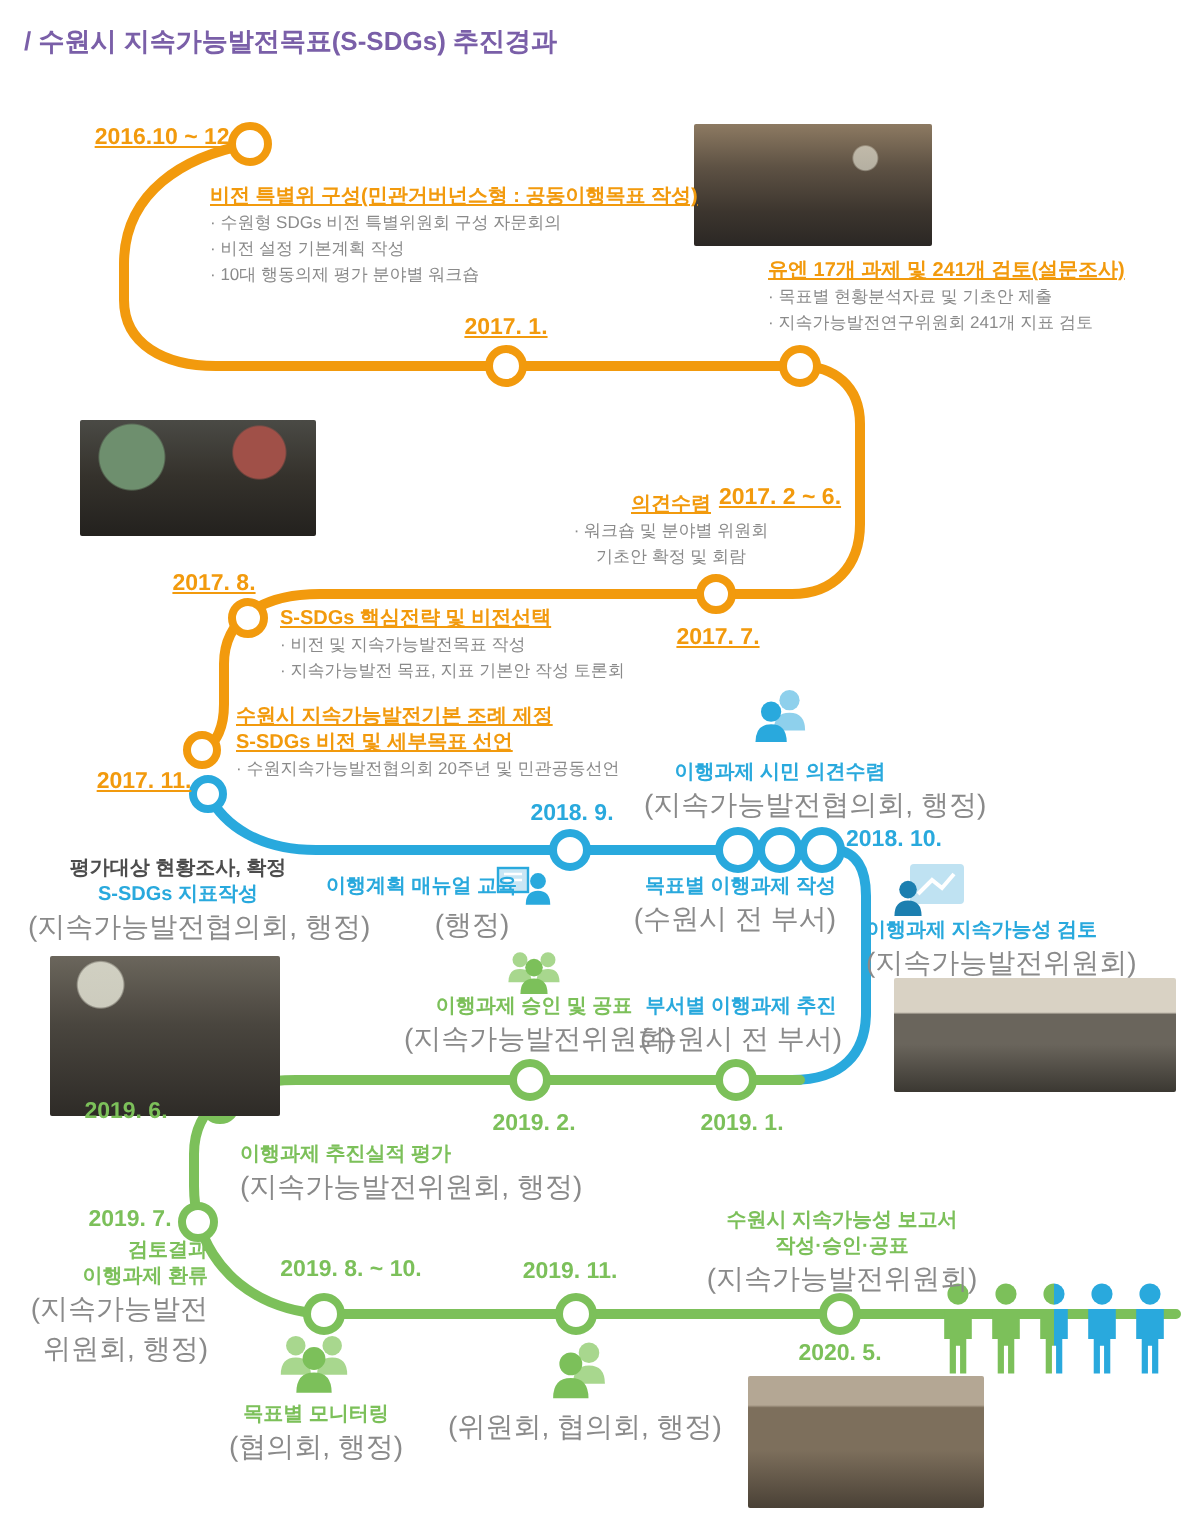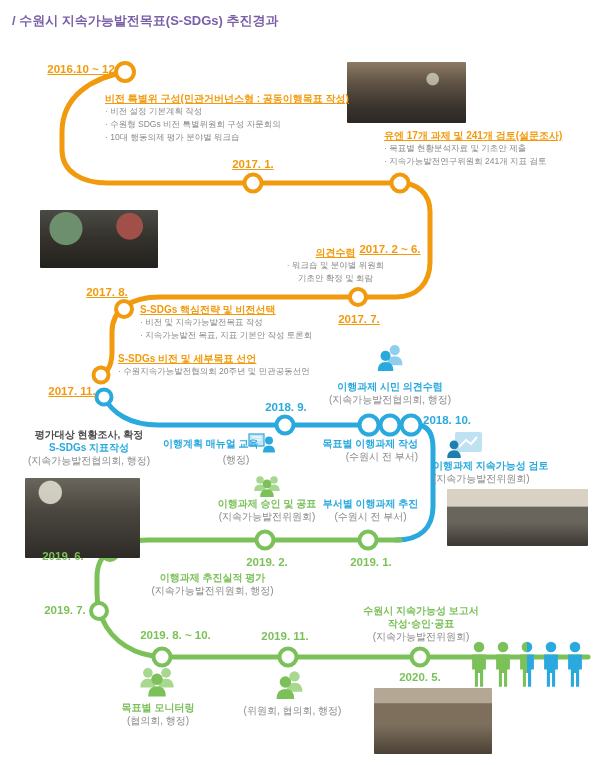--- a/index.html
+++ b/index.html
@@ -9,21 +9,21 @@
   html,body{margin:0;padding:0;background:#ffffff;}
   body{font-family:"Liberation Sans","DejaVu Sans",sans-serif;}
   .canvas{position:relative;width:600px;height:765px;background:#fff;overflow:hidden;}
   svg.underlay{position:absolute;left:0;top:0;}
   .ttl{position:absolute;left:12px;top:12px;width:520px;font-size:13px;font-weight:bold;color:var(--purple);}
   .date{position:absolute;font-size:11.5px;font-weight:bold;white-space:nowrap;}
   .o{color:var(--orange);text-decoration:underline;} .b{color:var(--blue);} .g{color:var(--green);} .dk{color:var(--dark);}
   .blk{position:absolute;}
   .bt{font-size:10px;font-weight:bold;line-height:1.3;white-space:nowrap;}
   .bi{font-size:8.5px;color:var(--gray);line-height:1.55;white-space:nowrap;}
-  .bs{font-size:10px;color:var(--gray);line-height:1.4;white-space:nowrap;}
+  .bs{font-size:14px;color:var(--gray);line-height:1.4;white-space:nowrap;}
   .ctr{text-align:center;} .rgt{text-align:right;}
   .photo{position:absolute;border-radius:1px;}
   #p1{left:347px;top:62px;width:119px;height:61px;
       background:radial-gradient(circle at 72% 28%,rgba(255,255,240,.55) 0 6%,transparent 7%),
       linear-gradient(180deg,#8d7a62 0%,#5e5244 35%,#3c352e 72%,#2b2724 100%);}
   #p2{left:447px;top:205px;width:123px;height:70px;
       background:radial-gradient(circle at 52% 42%,#de7fa8 0 14%,transparent 15%),
       radial-gradient(circle at 60% 62%,#e9a4c2 0 10%,transparent 11%),
       linear-gradient(160deg,#e0d3c2 0%,#c9b7a4 45%,#97old 0,#96836f 100%);}
   #p3{left:40px;top:210px;width:118px;height:58px;
@@ -162,22 +162,22 @@
   <div class="date g ctr" style="left:340px;top:556px;width:62px;">2019. 1.</div>
   <div class="date g ctr" style="left:237px;top:556px;width:60px;">2019. 2.</div>
   <div class="date g ctr" style="left:30px;top:550px;width:66px;">2019. 6.</div>
   <div class="date g ctr" style="left:32px;top:604px;width:66px;">2019. 7.</div>
   <div class="date g ctr" style="left:118px;top:629px;width:115px;">2019. 8. ~ 10.</div>
   <div class="date g ctr" style="left:250px;top:630px;width:70px;">2019. 11.</div>
   <div class="date g ctr" style="left:384px;top:671px;width:72px;">2020. 5.</div>
 
   <div class="blk" style="left:105px;top:92px;width:275px;">
     <div class="bt o">비전 특별위 구성(민관거버넌스형 : 공동이행목표 작성)</div>
+    <div class="bi">· 수원형 SDGs 비전 특별위원회 구성 자문회의</div>
     <div class="bi">· 비전 설정 기본계획 작성</div>
-    <div class="bi">· 수원형 SDGs 비전 특별위원회 구성 자문회의</div>
     <div class="bi">· 10대 행동의제 평가 분야별 워크숍</div>
   </div>
 
   <div class="blk" style="left:384px;top:129px;width:212px;">
     <div class="bt o">유엔 17개 과제 및 241개 검토(설문조사)</div>
     <div class="bi">· 목표별 현황분석자료 및 기초안 제출</div>
     <div class="bi">· 지속가능발전연구위원회 241개 지표 검토</div>
   </div>
 
 
@@ -187,20 +187,21 @@
     <div class="bi">기초안 확정 및 회람</div>
   </div>
 
   <div class="blk" style="left:140px;top:303px;width:250px;">
     <div class="bt o">S-SDGs 핵심전략 및 비전선택</div>
     <div class="bi">· 비전 및 지속가능발전목표 작성</div>
     <div class="bi">· 지속가능발전 목표, 지표 기본안 작성 토론회</div>
   </div>
 
   <div class="blk" style="left:118px;top:352px;width:255px;">
+    <div class="bt o">수원시 지속가능발전기본 조례 제정</div>
     <div class="bt o">S-SDGs 비전 및 세부목표 선언</div>
     <div class="bi">· 수원지속가능발전협의회 20주년 및 민관공동선언</div>
   </div>
 
   <div class="blk ctr" style="left:322px;top:380px;width:136px;">
     <div class="bt b">이행과제 시민 의견수렴</div>
     <div class="bs">(지속가능발전협의회, 행정)</div>
   </div>
 
   <div class="blk ctr" style="left:14px;top:428px;width:150px;">
@@ -229,25 +230,31 @@
   <div class="blk ctr" style="left:202px;top:497px;width:130px;">
     <div class="bt g">이행과제 승인 및 공표</div>
     <div class="bs">(지속가능발전위원회)</div>
   </div>
 
   <div class="blk ctr" style="left:308px;top:497px;width:125px;">
     <div class="bt b">부서별 이행과제 추진</div>
     <div class="bs">(수원시 전 부서)</div>
   </div>
 
-  <div class="blk" style="left:120px;top:571px;width:185px;text-align:center;">
+  <div class="blk" style="left:120px;top:571px;width:185px;">
     <div class="bt g">이행과제 추진실적 평가</div>
     <div class="bs">(지속가능발전위원회, 행정)</div>
   </div>
 
+  <div class="blk rgt" style="left:8px;top:619px;width:96px;">
+    <div class="bt g">검토결과</div>
+    <div class="bt g">이행과제 환류</div>
+    <div class="bs">(지속가능발전</div>
+    <div class="bs">위원회, 행정)</div>
+  </div>
 
   <div class="blk ctr" style="left:102px;top:701px;width:112px;">
     <div class="bt g">목표별 모니터링</div>
     <div class="bs">(협의회, 행정)</div>
   </div>
 
   <div class="blk ctr" style="left:215px;top:704px;width:155px;">
     <div class="bs">(위원회, 협의회, 행정)</div>
   </div>
 

